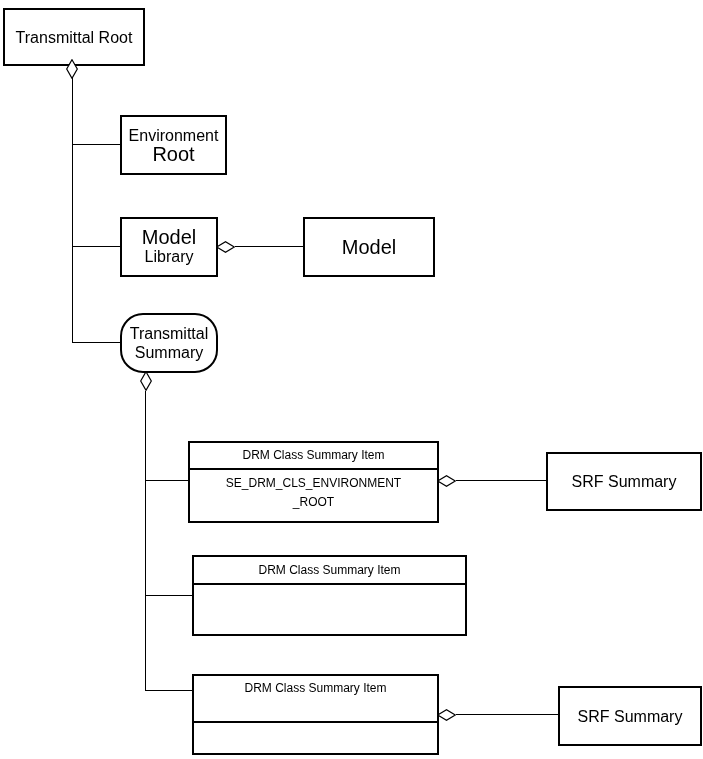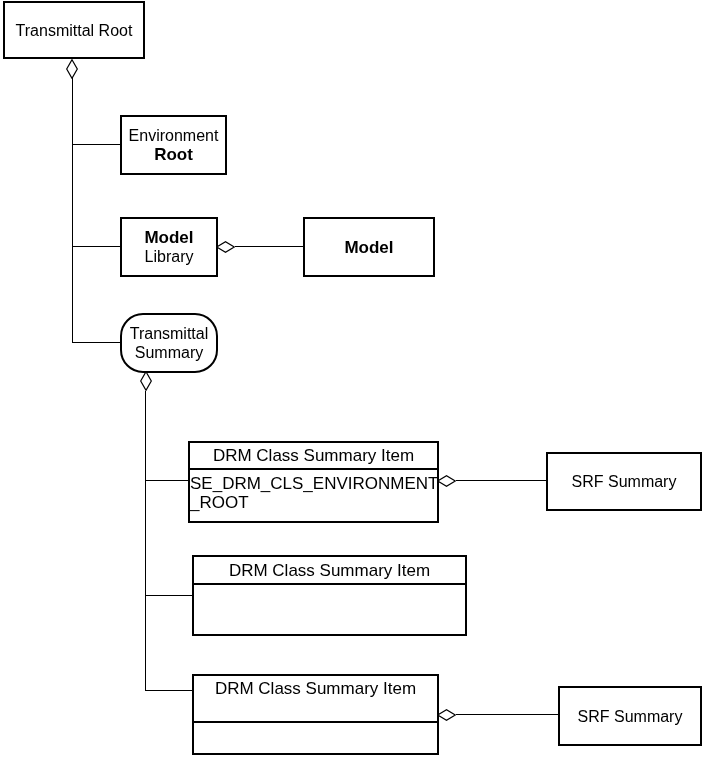--- a/index.html
+++ b/index.html
@@ -31,42 +31,43 @@
     line-height: 19px;
   }
   
   .cnode {
     position: absolute;
     box-sizing: border-box;
     border: 2px solid #000000;
     background: #ffffff;
     display: flex;
     flex-direction: column;
-    font-size: 17px;
+    font-size: 12px;
     line-height: 19px;
+    text-align: center;
   }
   .cnode .hdr {
     box-sizing: border-box;
     border-bottom: 2px solid #000000;
     display: flex;
     align-items: center;
     justify-content: center;
     flex: 0 0 auto;
   }
   .cnode .hdr.top {
     align-items: flex-start;
     padding-top: 3px;
   }
   .cnode .val {
     flex: 1 1 auto;
     padding-top: 4px;
   }
   .b {
-    font-weight: bold;
-    font-size: 17px;
+    font-weight: normal;
+    font-size: 20px;
   }
   .ln { display: block; }
   
   .line {
     position: absolute;
     background: #000000;
   }
   
   .diamond {
     position: absolute;
@@ -76,21 +77,21 @@
     fill: #ffffff;
     stroke: #000000;
     stroke-width: 1.2;
   }
 </style>
 </head>
 <body>
 
 <div class="canvas">
 
-  <div class="node" style="left:3px; top:1px; width:142px; height:58px;">
+  <div class="node" style="left:3px; top:8px; width:142px; height:58px;">
     <span class="ln">Transmittal Root</span>
   </div>
 
   <div class="node" style="left:120px; top:115px; width:107px; height:60px;">
     <span class="ln">Environment</span>
     <span class="ln b">Root</span>
   </div>
 
   <div class="node" style="left:120px; top:217px; width:98px; height:60px;">
     <span class="ln b">Model</span>

